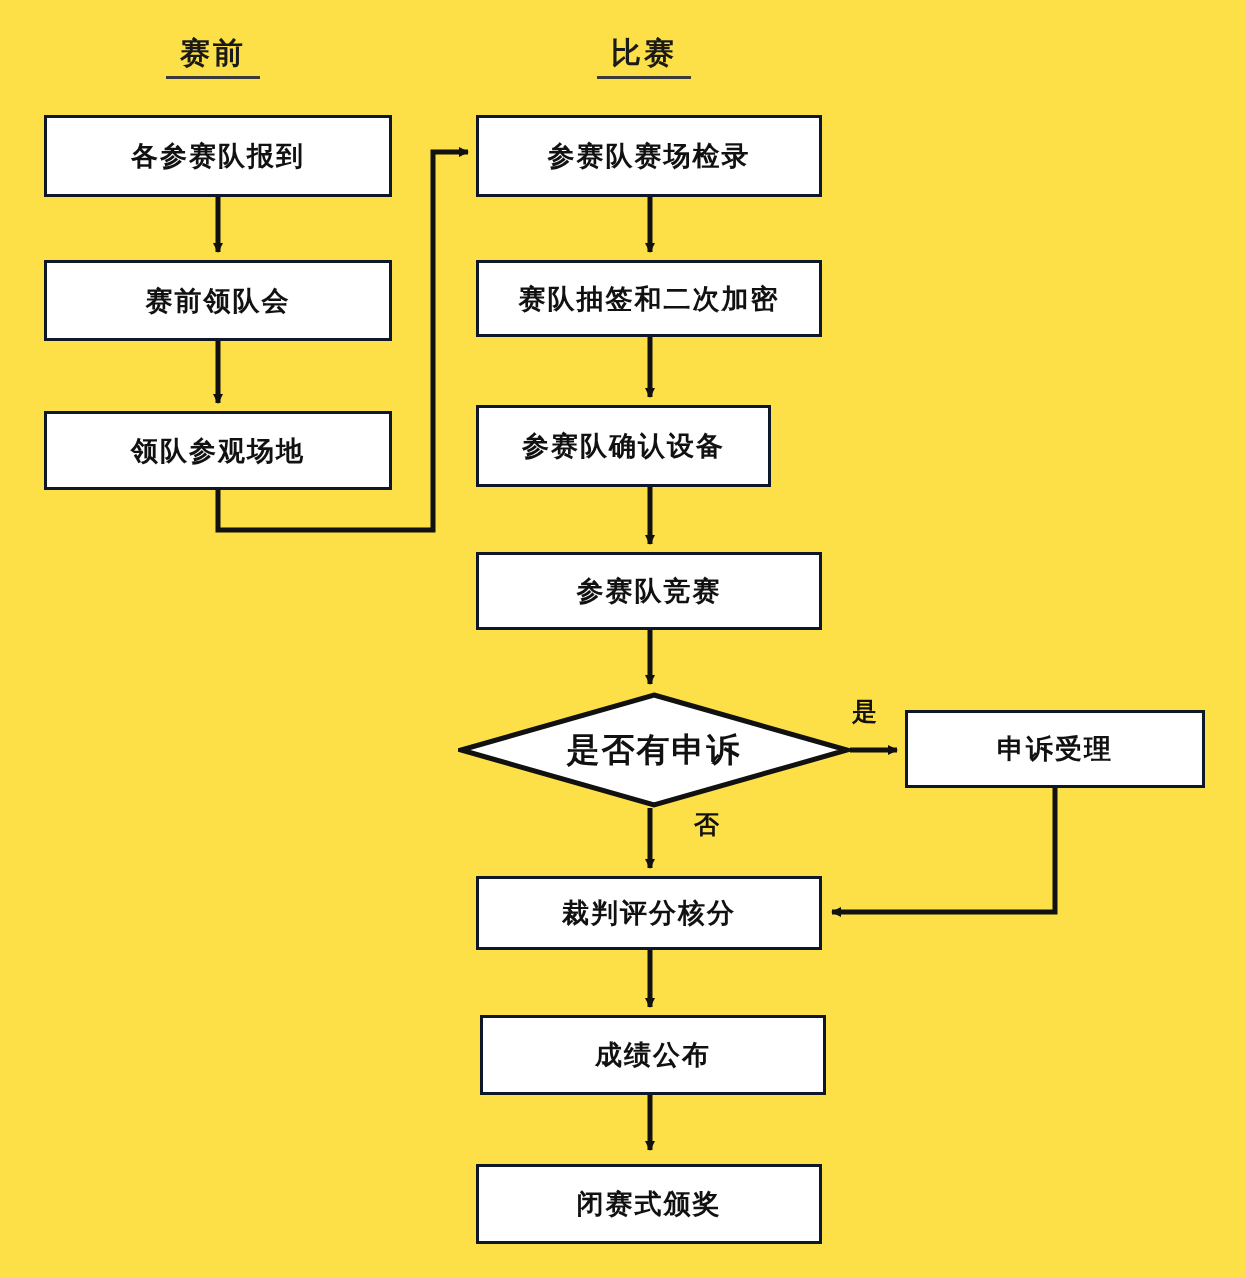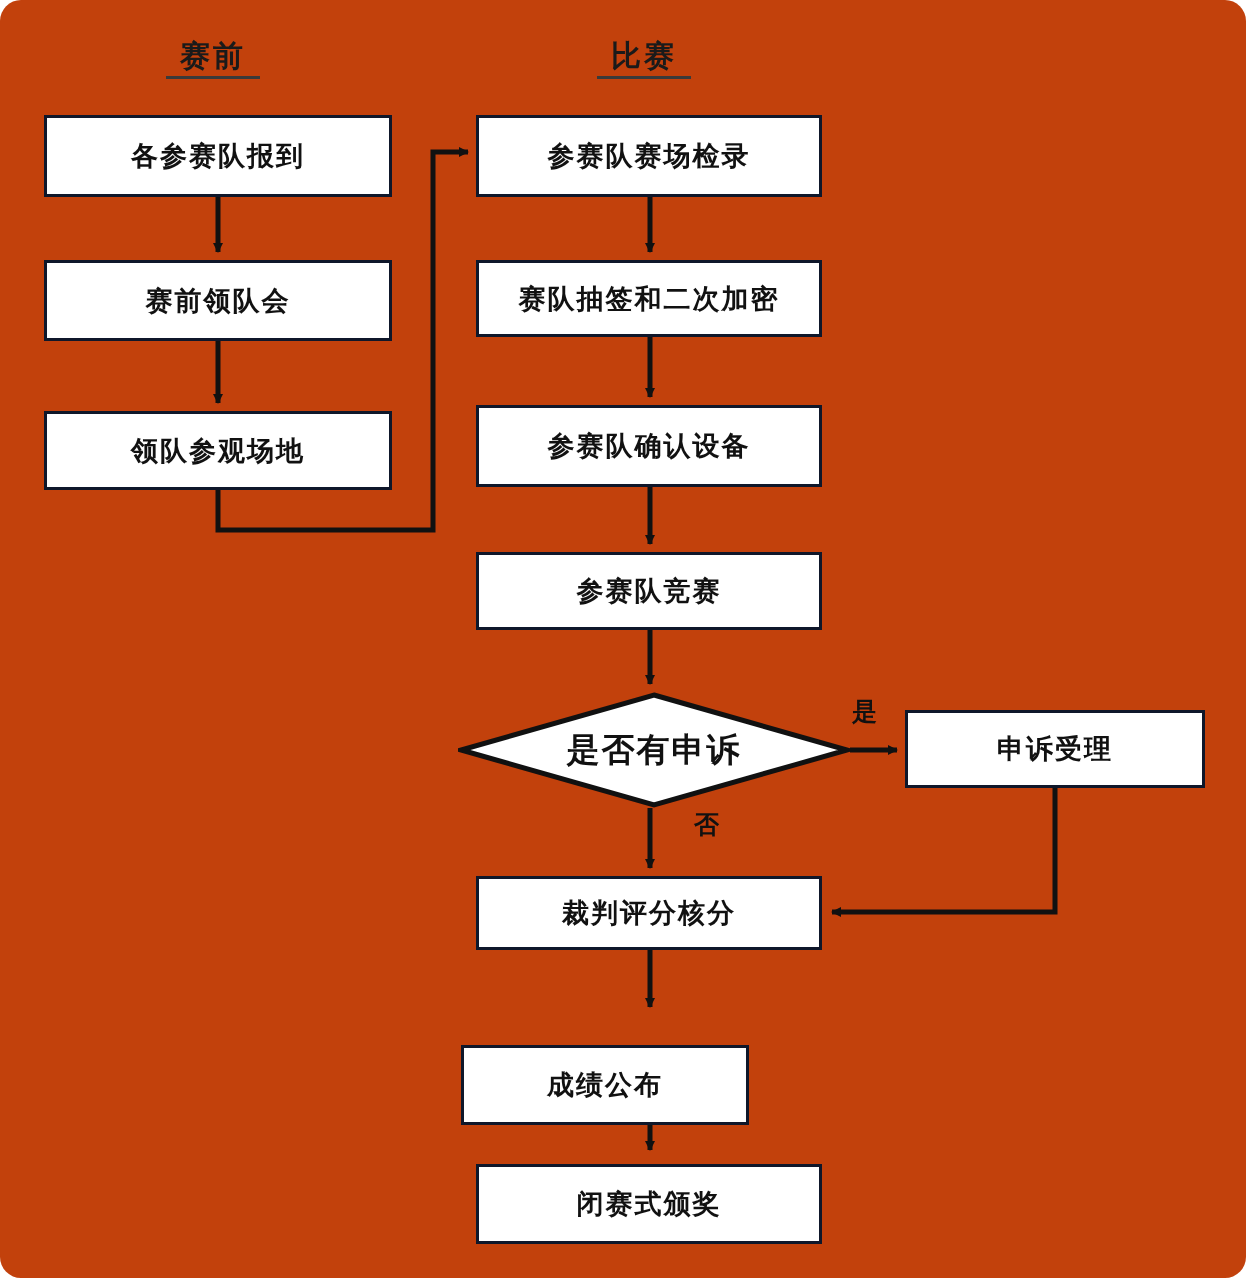--- a/index.html
+++ b/index.html
@@ -4,24 +4,23 @@
 <style>
   html, body {
     margin: 0;
     padding: 0;
     background: #ffffff;
   }
   #canvas {
     position: relative;
     width: 1246px;
     height: 1278px;
-    background: #c2410c;
-    font-family: Liberation Serif, serif;
+    background: #fde047;
+    font-family: Liberation Mono, monospace;
     overflow: hidden;
-    border-radius: 21px;
   }
   .heading {
     position: absolute;
     font-size: 30px;
     font-weight: 700;
     color: #1a1a1a;
     letter-spacing: 3px;
     text-align: center;
     border-bottom: 3px solid #3a3a3a;
     padding: 0 14px 4px 14px;
@@ -120,32 +119,32 @@
 
   <div class="heading" style="left:166px; top:40px;">赛前</div>
   <div class="heading" style="left:597px; top:40px;">比赛</div>
 
   <div class="node" style="left:44px; top:115px; width:348px; height:82px;">各参赛队报到</div>
   <div class="node" style="left:44px; top:260px; width:348px; height:81px;">赛前领队会</div>
   <div class="node" style="left:44px; top:411px; width:348px; height:79px;">领队参观场地</div>
 
   <div class="node" style="left:476px; top:115px; width:346px; height:82px;">参赛队赛场检录</div>
   <div class="node" style="left:476px; top:260px; width:346px; height:77px;">赛队抽签和二次加密</div>
-  <div class="node" style="left:476px; top:405px; width:346px; height:82px;">参赛队确认设备</div>
+  <div class="node" style="left:476px; top:405px; width:295px; height:82px;">参赛队确认设备</div>
   <div class="node" style="left:476px; top:552px; width:346px; height:78px;">参赛队竞赛</div>
 
   <div class="decision" style="left:458px; top:692px; width:392px; height:116px;">
     <svg width="392" height="116" viewBox="0 0 392 116">
       <polygon points="196,3 389,58 196,113 3,58" fill="#ffffff" stroke="#111111" stroke-width="5" stroke-linejoin="miter"></polygon>
     </svg>
     <span>是否有申诉</span>
   </div>
 
   <div class="node" style="left:476px; top:876px; width:346px; height:74px;">裁判评分核分</div>
 
   <div class="node" style="left:905px; top:710px; width:300px; height:78px;">申诉受理</div>
-  <div class="node thin" style="left:461px; top:1015px; width:288px; height:80px;margin-top:30px;">成绩公布</div>
+  <div class="node thin" style="left:480px; top:1015px; width:346px; height:80px;">成绩公布</div>
   <div class="node" style="left:476px; top:1158px; width:346px; height:80px;margin-top:6px;">闭赛式颁奖</div>
 
   <div class="edge-label" style="left:852px; top:695px;">是</div>
   <div class="edge-label" style="left:694px; top:808px;">否</div>
 
 </div>
 
 </body></html>

